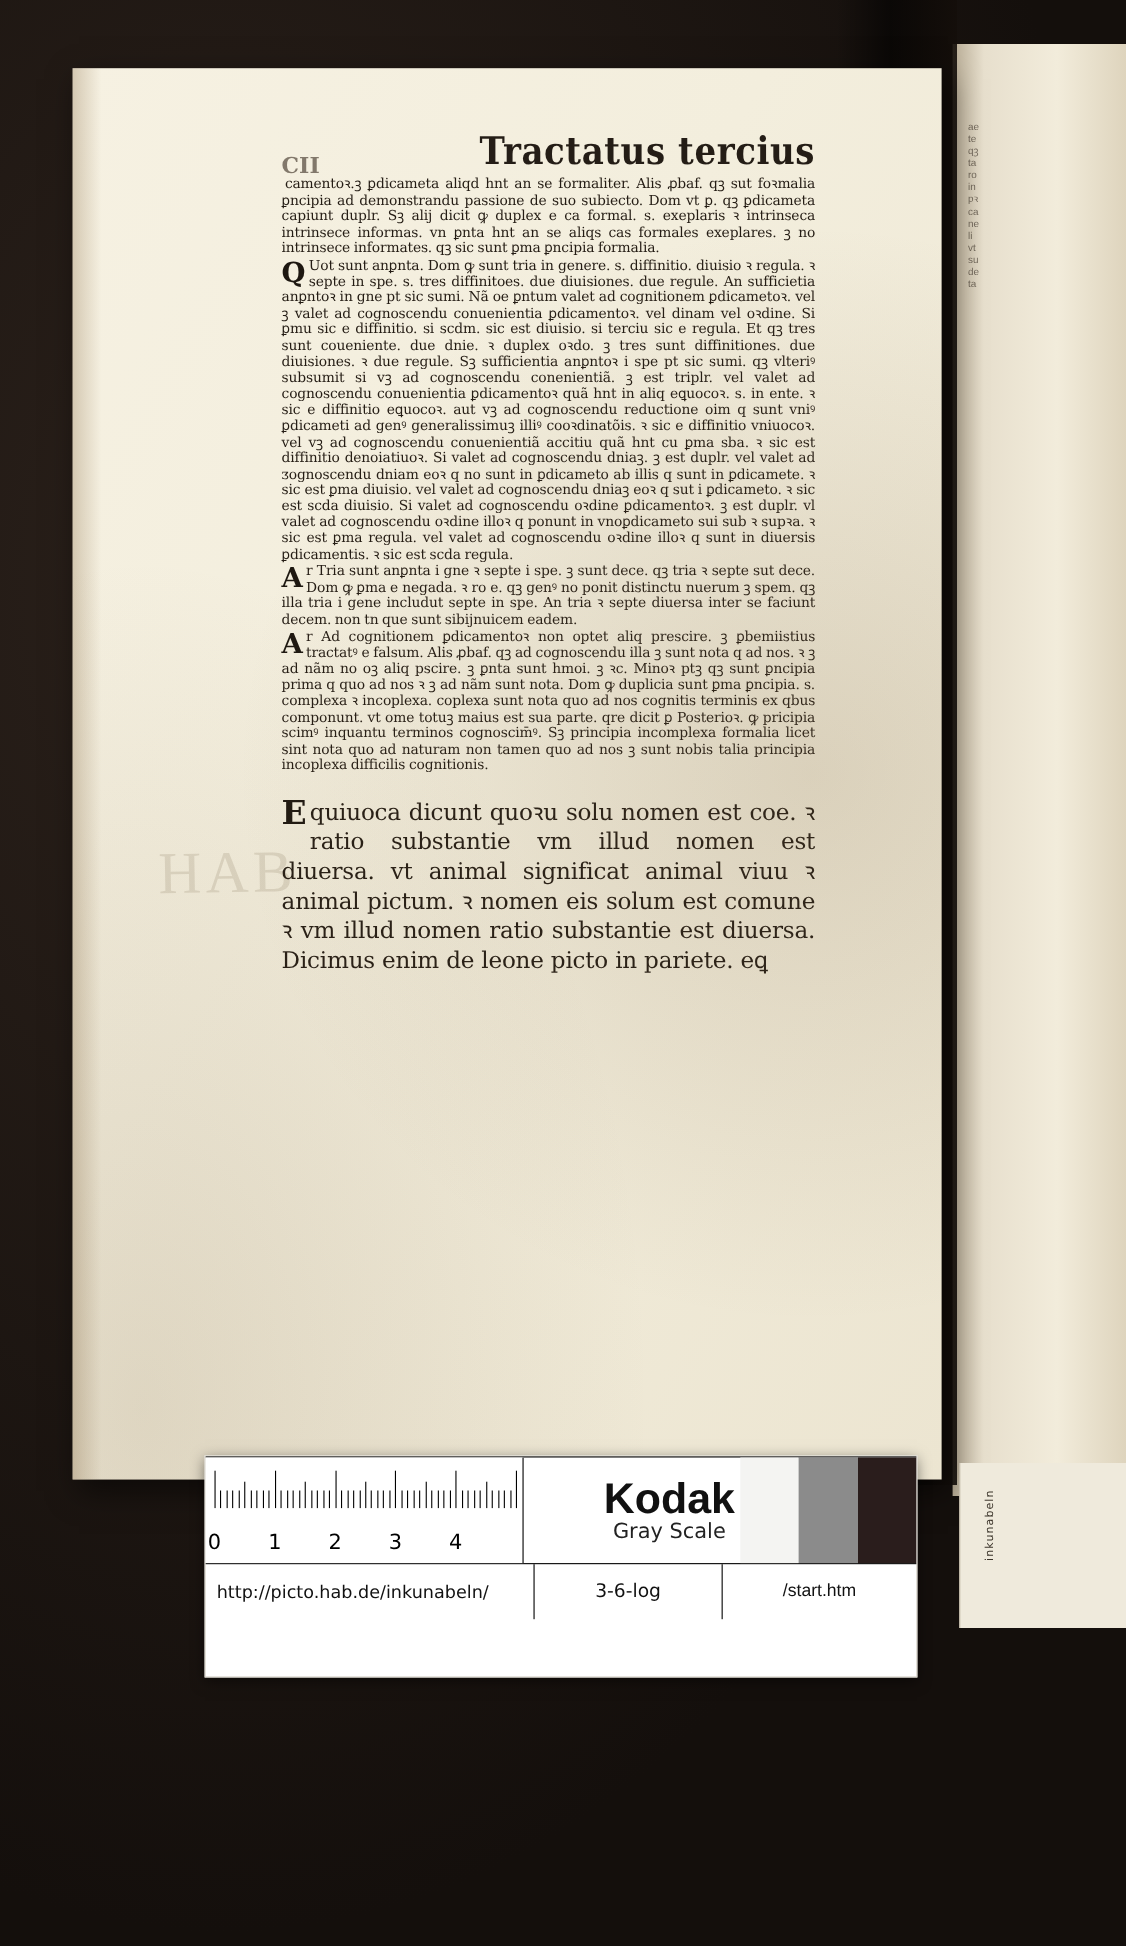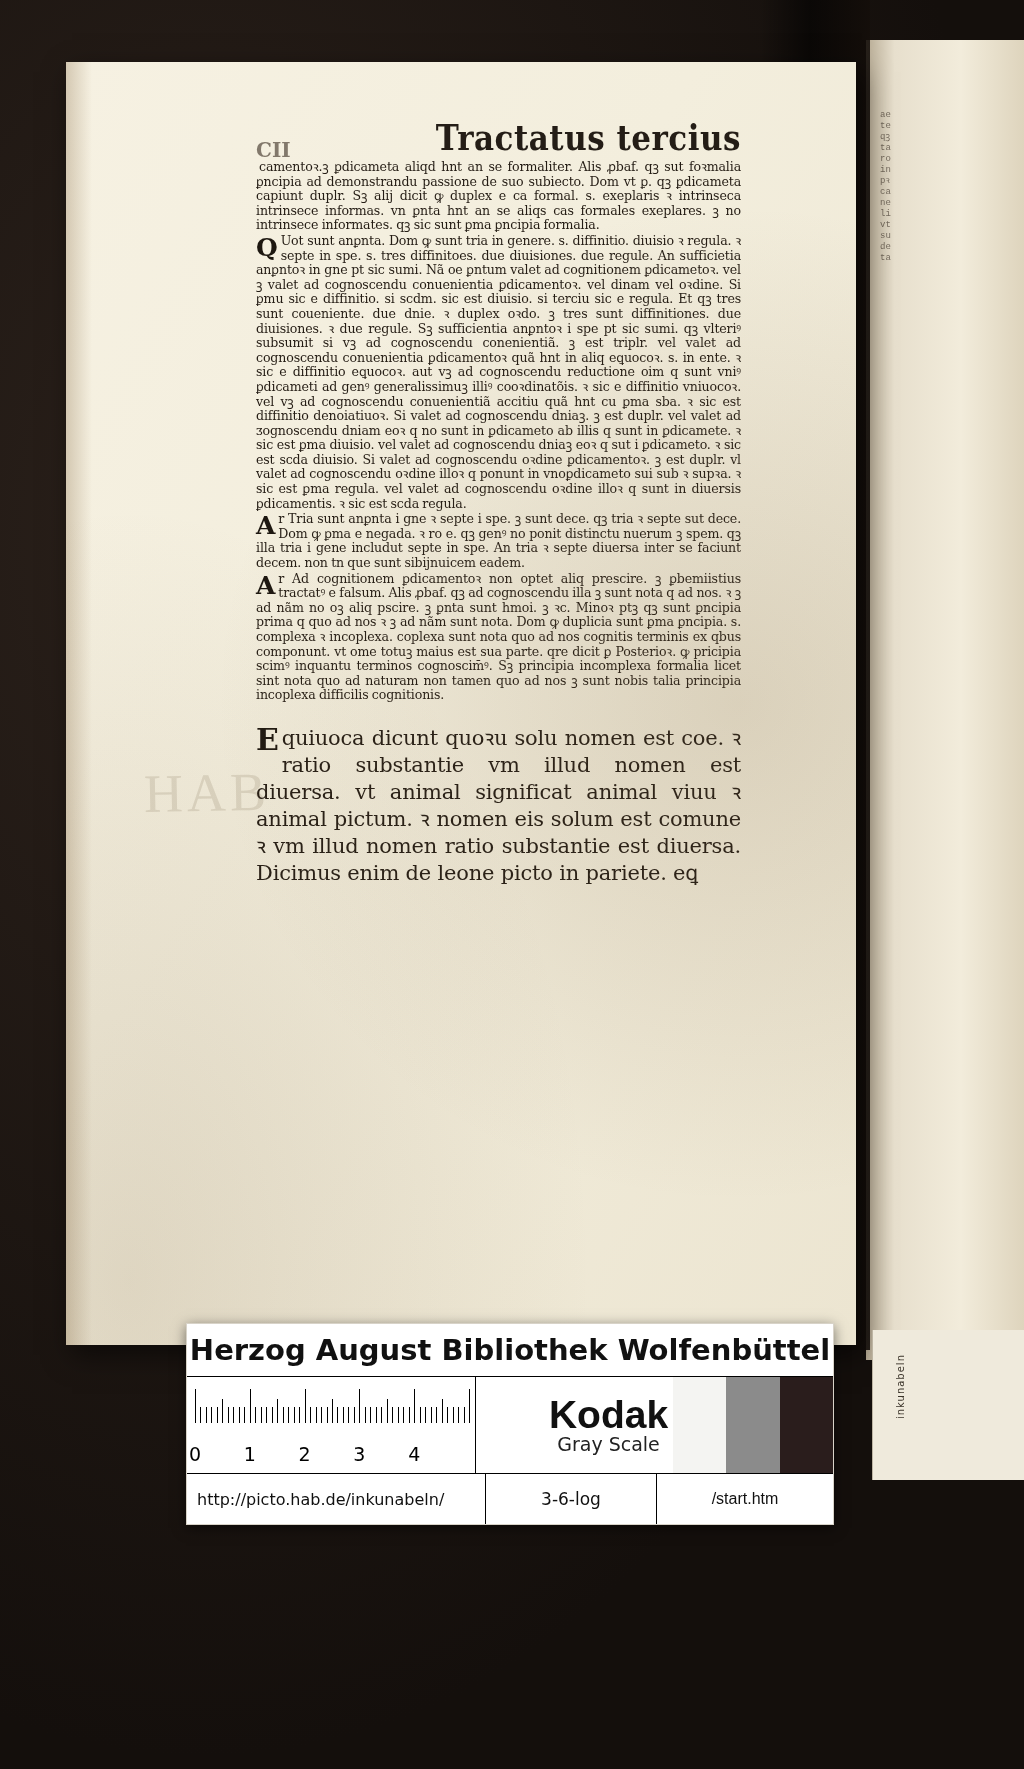--- a/index.html
+++ b/index.html
@@ -47,21 +47,21 @@
     position: absolute;
     top: 70px;
     left: 14px;
     width: 120px;
     height: 1160px;
     overflow: hidden;
     color: #3a3026;
     font-size: 9px;
     line-height: 11px;
     opacity: 0.65;
-    font-family: Liberation Mono, monospace;
+    font-family: Liberation Sans, sans-serif;
   }
 
   
   .leaf {
     position: absolute;
     top: 62px;
     left: 66px;
     width: 790px;
     height: 1283px;
     background:
@@ -380,21 +380,20 @@
       <span>quiuoca dicunt quoꝛu solu nomen est coe. ꝛ ratio substantie vm illud nomen est diuersa. vt animal significat animal viuu ꝛ animal pictum. ꝛ nomen eis solum est comune ꝛ vm illud nomen ratio substantie est diuersa. Dicimus enim de leone picto in pariete. eꝗ</span>
     </div>
   </div>
 </div>
 
 <div class="side-label">
   <div class="side-label-text">inkunabeln</div>
 </div>
 
 <div class="target-card">
-  <div class="target-title">Herzog August Bibliothek Wolfenbüttel</div>
 
   <div class="target-mid">
     <div class="ruler">
       <div class="ruler-ticks" id="ruler-ticks">
           <i style="left: 0%; height: 34px;"></i>
           <i style="left: 2%; height: 16px;"></i>
           <i style="left: 4%; height: 16px;"></i>
           <i style="left: 6%; height: 16px;"></i>
           <i style="left: 8%; height: 16px;"></i>
           <i style="left: 10%; height: 24px;"></i>

